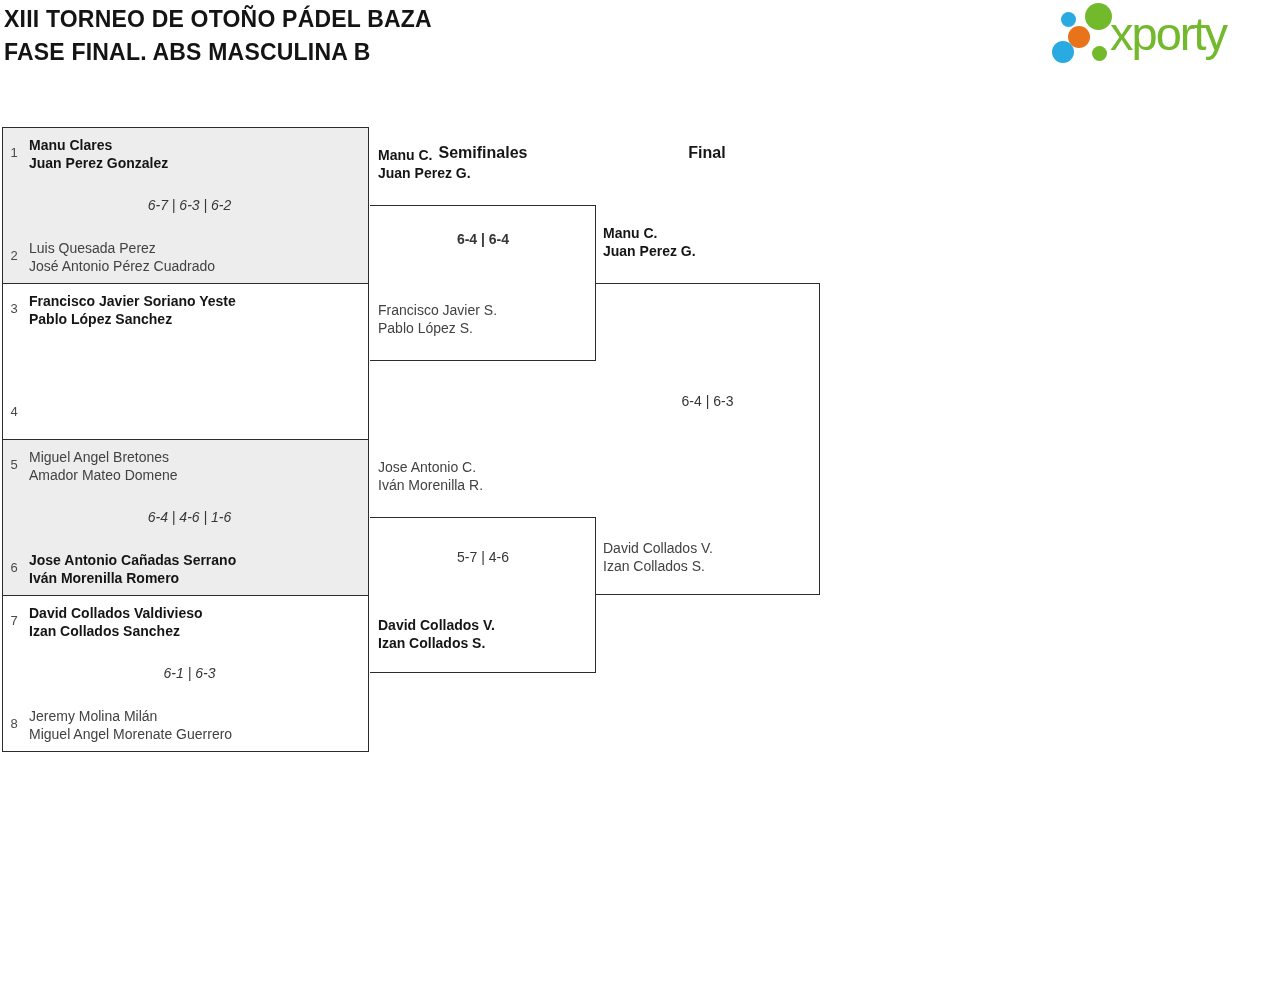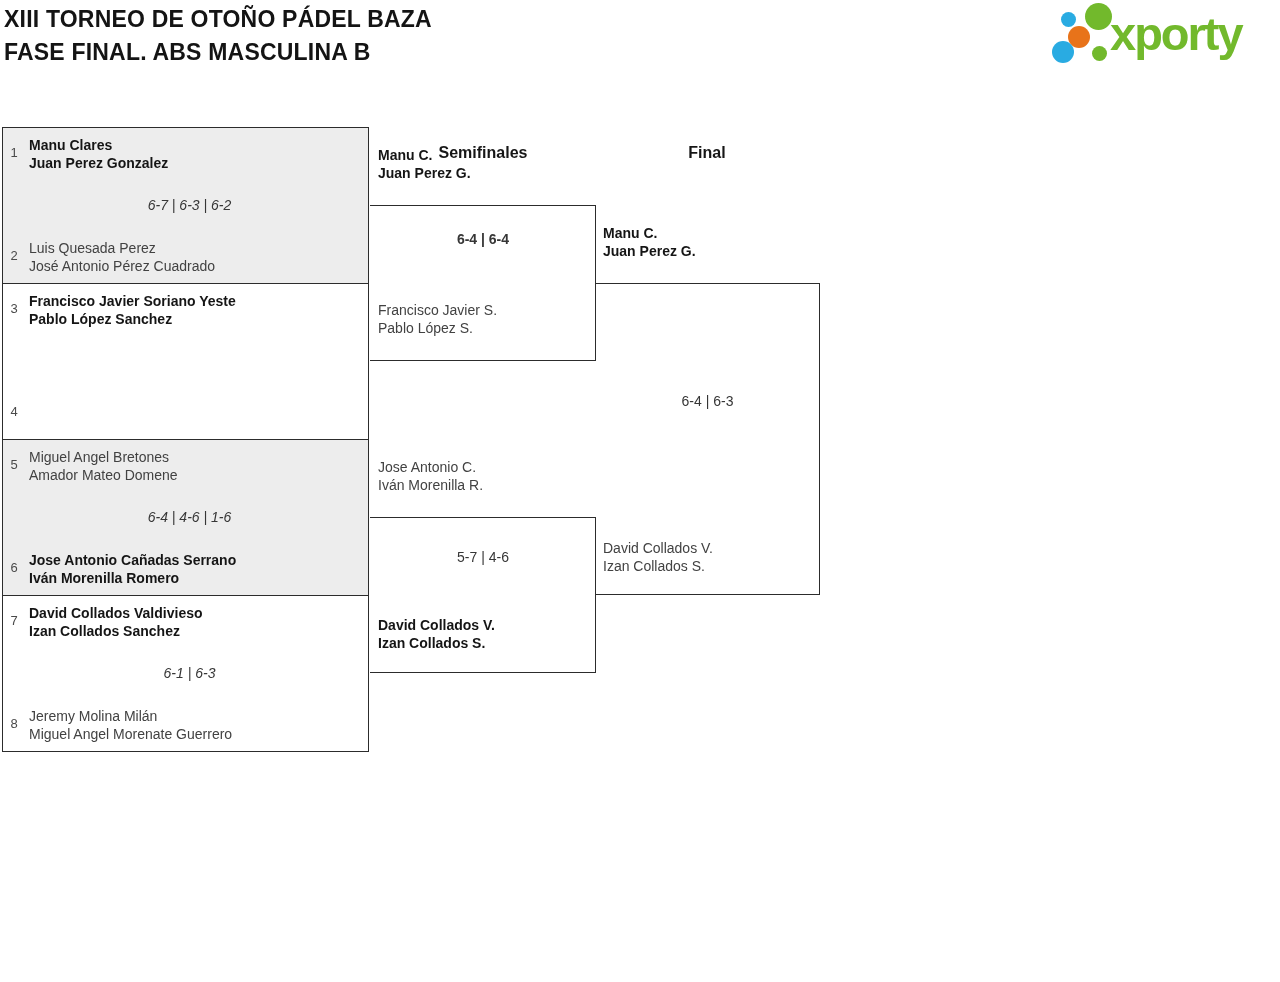--- a/index.html
+++ b/index.html
@@ -20,21 +20,21 @@
 
   .logo { position: absolute; left: 1048px; top: 0; width: 232px; height: 72px; cursor: pointer; }
   .logo .dot { position: absolute; border-radius: 50%; }
   .dot-blue-small   { left: 13px; top: 12px; width: 15px; height: 15px; background: #29abe2; }
   .dot-green-big    { left: 37px; top:  3px; width: 27px; height: 27px; background: #72b92c; }
   .dot-orange       { left: 20px; top: 26px; width: 22px; height: 22px; background: #e8731a; }
   .dot-blue-big     { left:  4px; top: 41px; width: 22px; height: 22px; background: #29abe2; }
   .dot-green-small  { left: 44px; top: 46px; width: 15px; height: 15px; background: #72b92c; }
   .wordmark {
     position: absolute; left: 62px; top: 2px;
-    font-size: 47px; font-weight: 700; letter-spacing: -2px;
+    font-size: 47px; font-weight: 400; letter-spacing: -2px;
     color: #72b92c; line-height: 64px;
   }
 
   
   .round-header { position: absolute; top: 96px; width: 240px; text-align: center; font-size: 16px; font-weight: 600; color: #161616; margin-top: 48px; }
   .rh-qf { left: 65px; }
   .rh-sf { left: 363px; }
   .rh-f  { left: 587px; }
 
   

